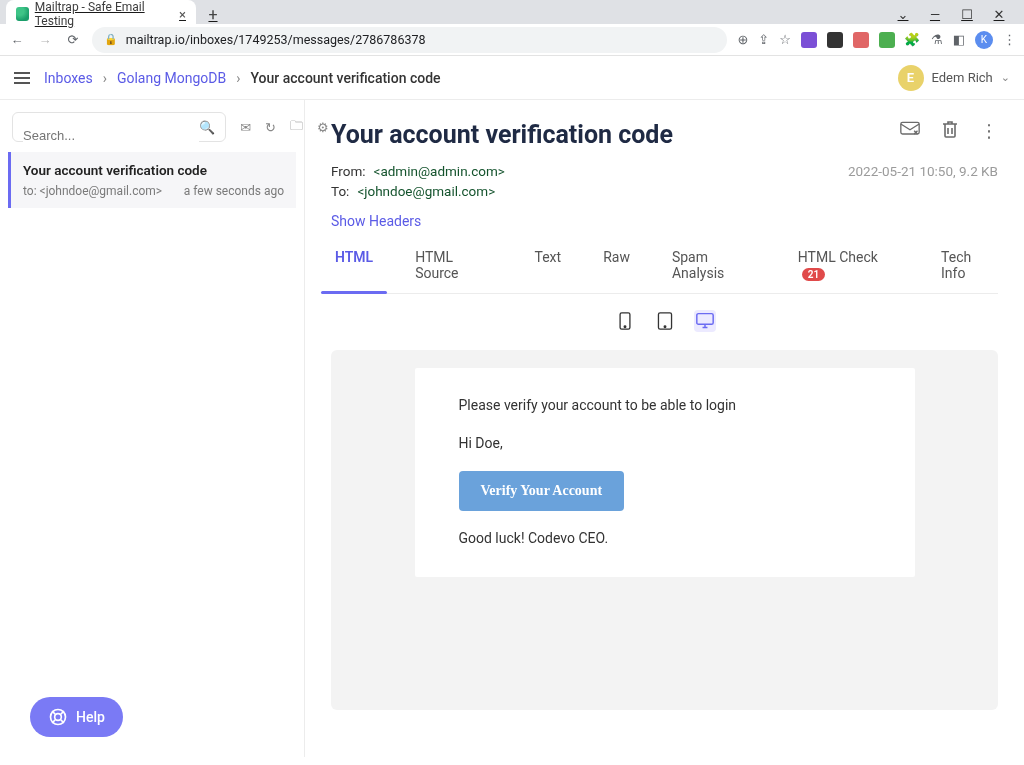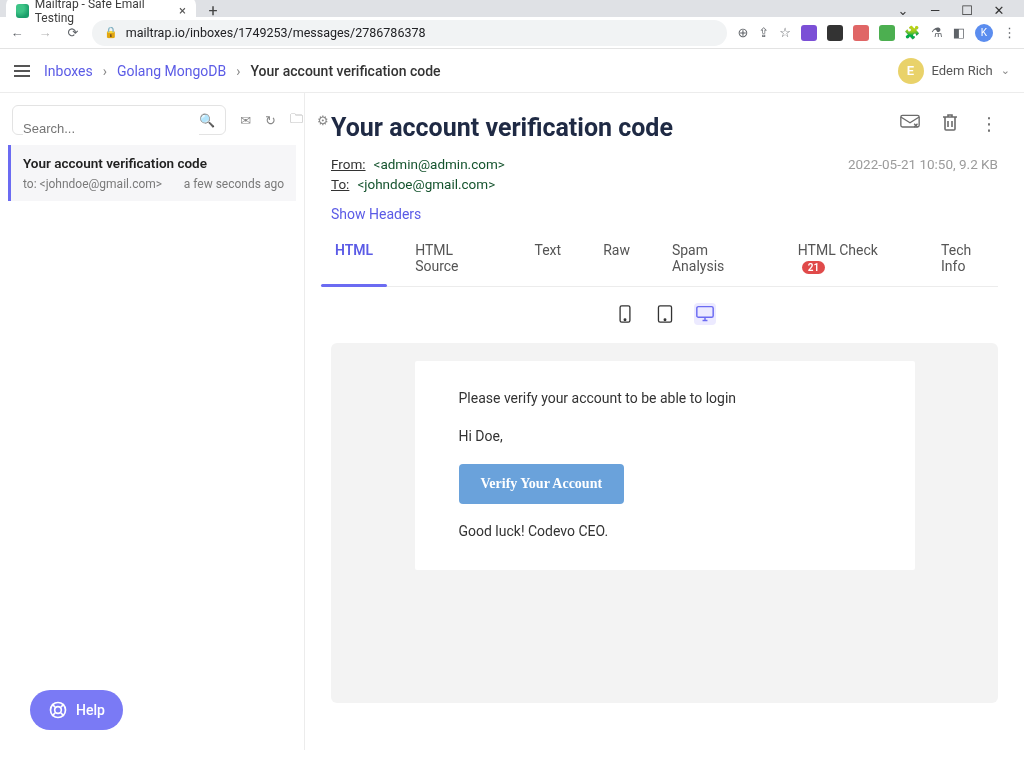--- a/index.html
+++ b/index.html
@@ -1,20 +1,20 @@
 <!DOCTYPE html>
 <html><head>
 <meta charset="utf-8">
 <style>
   * { box-sizing: border-box; margin: 0; padding: 0; }
   body { font-family: -apple-system, BlinkMacSystemFont, "Segoe UI", Roboto, Arial, sans-serif; font-size: 13px; color: #1a1a1a; background: #fff; width: 1024px; height: 765px; overflow: hidden; }
 
   
   .chrome { background: #dfe1e5; }
-  .tab-strip { display: flex; align-items: center; height: 17px; padding: 4px 6px 0 6px; gap: 4px; }
+  .tab-strip { display: flex; align-items: center; height: 24px; padding: 4px 6px 0 6px; gap: 4px; text-decoration: underline; }
   .tab { display: flex; align-items: center; background: #fff; border-radius: 8px 8px 0 0; height: 28px; padding: 0 10px; gap: 6px; width: 190px; font-size: 12px; color: #3c3c3c; }
   .tab .favicon { width: 14px; height: 14px; border-radius: 3px; background: radial-gradient(circle at 30% 30%, #3ec487 30%, #1a9e6a 70%); }
   .tab .close-x { margin-left: auto; color: #555; font-size: 13px; }
   .new-tab { width: 26px; height: 26px; display:flex; align-items:center; justify-content:center; color:#444; font-size:16px; }
   .win-controls { margin-left: auto; display: flex; gap: 14px; padding-right: 10px; color: #333; }
   .win-controls span { width: 18px; text-align:center; }
 
   .addr-row { display: flex; align-items: center; background: #fff; height: 32px; padding: 0 8px; gap: 10px; border-bottom: 1px solid #e3e3e3; }
   .nav-ico { color: #5f6368; width: 18px; text-align: center; }
   .nav-ico.disabled { color: #b5b5b5; }
@@ -54,21 +54,21 @@
 
   
   .content { flex:1; padding:20px 26px; overflow:auto; }
   .title-row { display:flex; align-items:flex-start; }
   .title-row h1 { font-size:25px; font-weight:700; color:#1f2a44; }
   .title-actions { margin-left:auto; display:flex; gap:22px; color:#6b6b6b; align-items:center; }
 
   .meta-block { margin-top:14px; display:flex; }
   .meta-left { display:flex; flex-direction:column; gap:4px; }
   .meta-left .row { display:flex; gap:8px; font-size:13.5px; }
-  .meta-left .lbl { color:#333;text-decoration:underline; }
+  .meta-left .lbl { color:#333; }
   .meta-left .val { color:#14532d; }
   .meta-right { margin-left:auto; color:#9b9b9b; font-size:13.5px; }
   .show-headers { color:#5b5be6; font-size:14px; margin-top:14px; display:inline-block; }
 
   .tabs { display:flex; gap:34px; margin-top:20px; border-bottom:1px solid #ececec; }
   .tab-itm { padding:0 4px 12px 4px; font-size:14px; color:#555; position:relative; }
   .tab-itm.active { color:#5b5be6; font-weight:600; }
   .tab-itm.active::after { content:""; position:absolute; left:-10px; right:-10px; bottom:-1px; height:3px; background:#6b6bf2; border-radius:2px; }
   .tab-itm .badge { background:#e04a4a; color:#fff; border-radius:9px; font-size:10px; padding:1px 6px; margin-left:4px; font-weight:600; }
 

